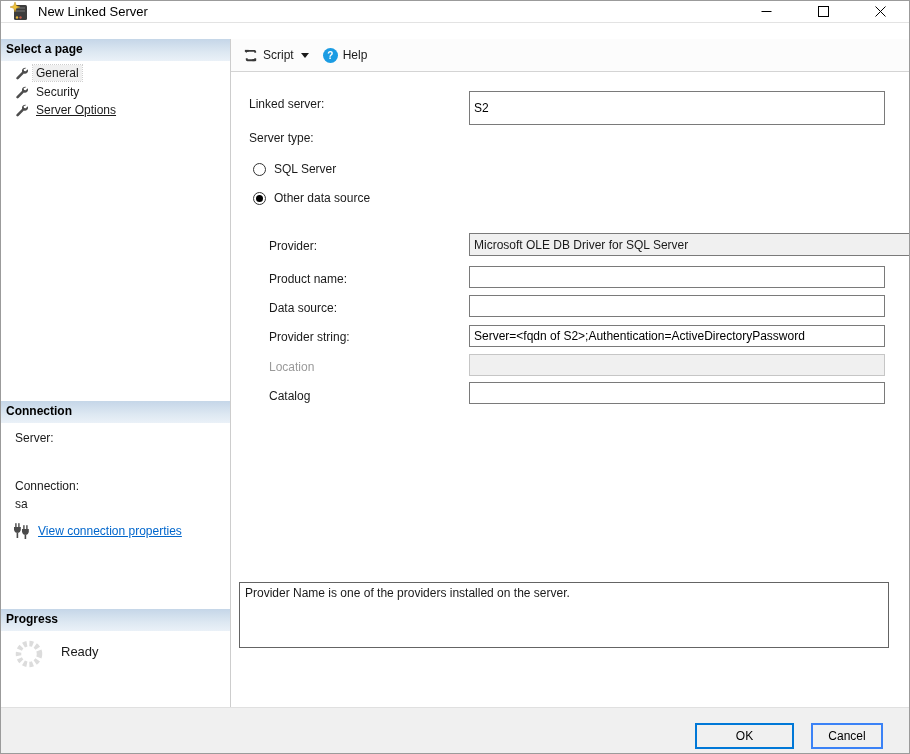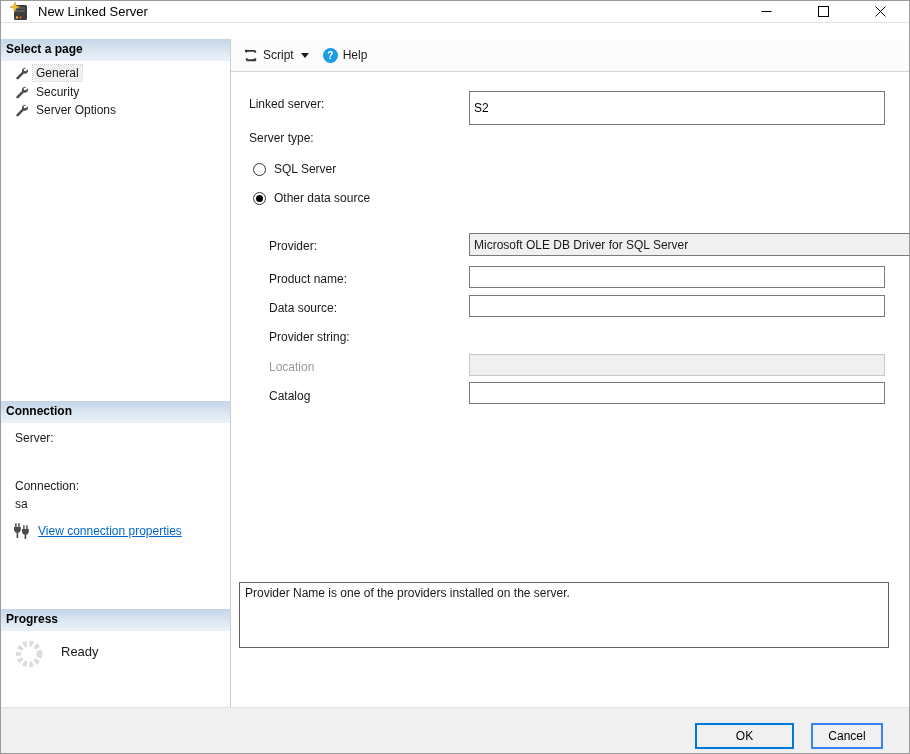--- a/index.html
+++ b/index.html
@@ -143,21 +143,21 @@
           <path d="M14.2 2.3a3.6 3.6 0 0 0-4.9 4.4L3.1 12.9a1.45 1.45 0 1 0 2.05 2.05L11.3 8.7a3.6 3.6 0 0 0 4.4-4.9L13.4 6.1 11.5 5.6 11 3.7 Z" fill="#4d4d4d"></path>
         </svg>
       <span class="pi-label">General</span>
     </div>
     <div class="page-item" style="top:43px;">
       <svg class="wrench" viewBox="0 0 16 16">
           <path d="M14.2 2.3a3.6 3.6 0 0 0-4.9 4.4L3.1 12.9a1.45 1.45 0 1 0 2.05 2.05L11.3 8.7a3.6 3.6 0 0 0 4.4-4.9L13.4 6.1 11.5 5.6 11 3.7 Z" fill="#4d4d4d"></path>
         </svg>
       <span class="pi-label">Security</span>
     </div>
-    <div class="page-item" style="top:61px;">
+    <div class="page-item" style="top:61px;text-decoration:underline;">
       <svg class="wrench" viewBox="0 0 16 16">
           <path d="M14.2 2.3a3.6 3.6 0 0 0-4.9 4.4L3.1 12.9a1.45 1.45 0 1 0 2.05 2.05L11.3 8.7a3.6 3.6 0 0 0 4.4-4.9L13.4 6.1 11.5 5.6 11 3.7 Z" fill="#4d4d4d"></path>
         </svg>
       <span class="pi-label">Server Options</span>
     </div>
 
     <div class="pane-header" style="top:362px;">Connection</div>
     <div class="side-text" style="top:392px;">Server:</div>
     <div class="side-text" style="top:440px;">Connection:</div>
     <div class="side-text" style="top:458px;">sa</div>
@@ -225,20 +225,21 @@
         </svg>
     </div>
 
     <div class="flabel" style="left:38px; top:200px;">Product name:</div>
     <input class="tbox" style="top: 194px; height: 22px;" type="text" value="">
 
     <div class="flabel" style="left:38px; top:229px;">Data source:</div>
     <input class="tbox" style="top: 223px; height: 22px;" type="text" value="">
 
     <div class="flabel" style="left:38px; top:258px;">Provider string:</div>
+    <input class="tbox" style="top: 253px; height: 22px;" type="text" value="Server=&lt;fqdn of S2&gt;;Authentication=ActiveDirectoryPassword">
 
     <div class="flabel disabled" style="left:38px; top:288px;">Location</div>
     <input class="tbox" style="top: 282px; height: 22px;" type="text" disabled="" value="">
 
     <div class="flabel" style="left:38px; top:317px;">Catalog</div>
     <input class="tbox" style="top: 310px; height: 22px;" type="text" value="">
 
     <div class="help-box">Provider Name is one of the providers installed on the server.</div>
   </div>
 

